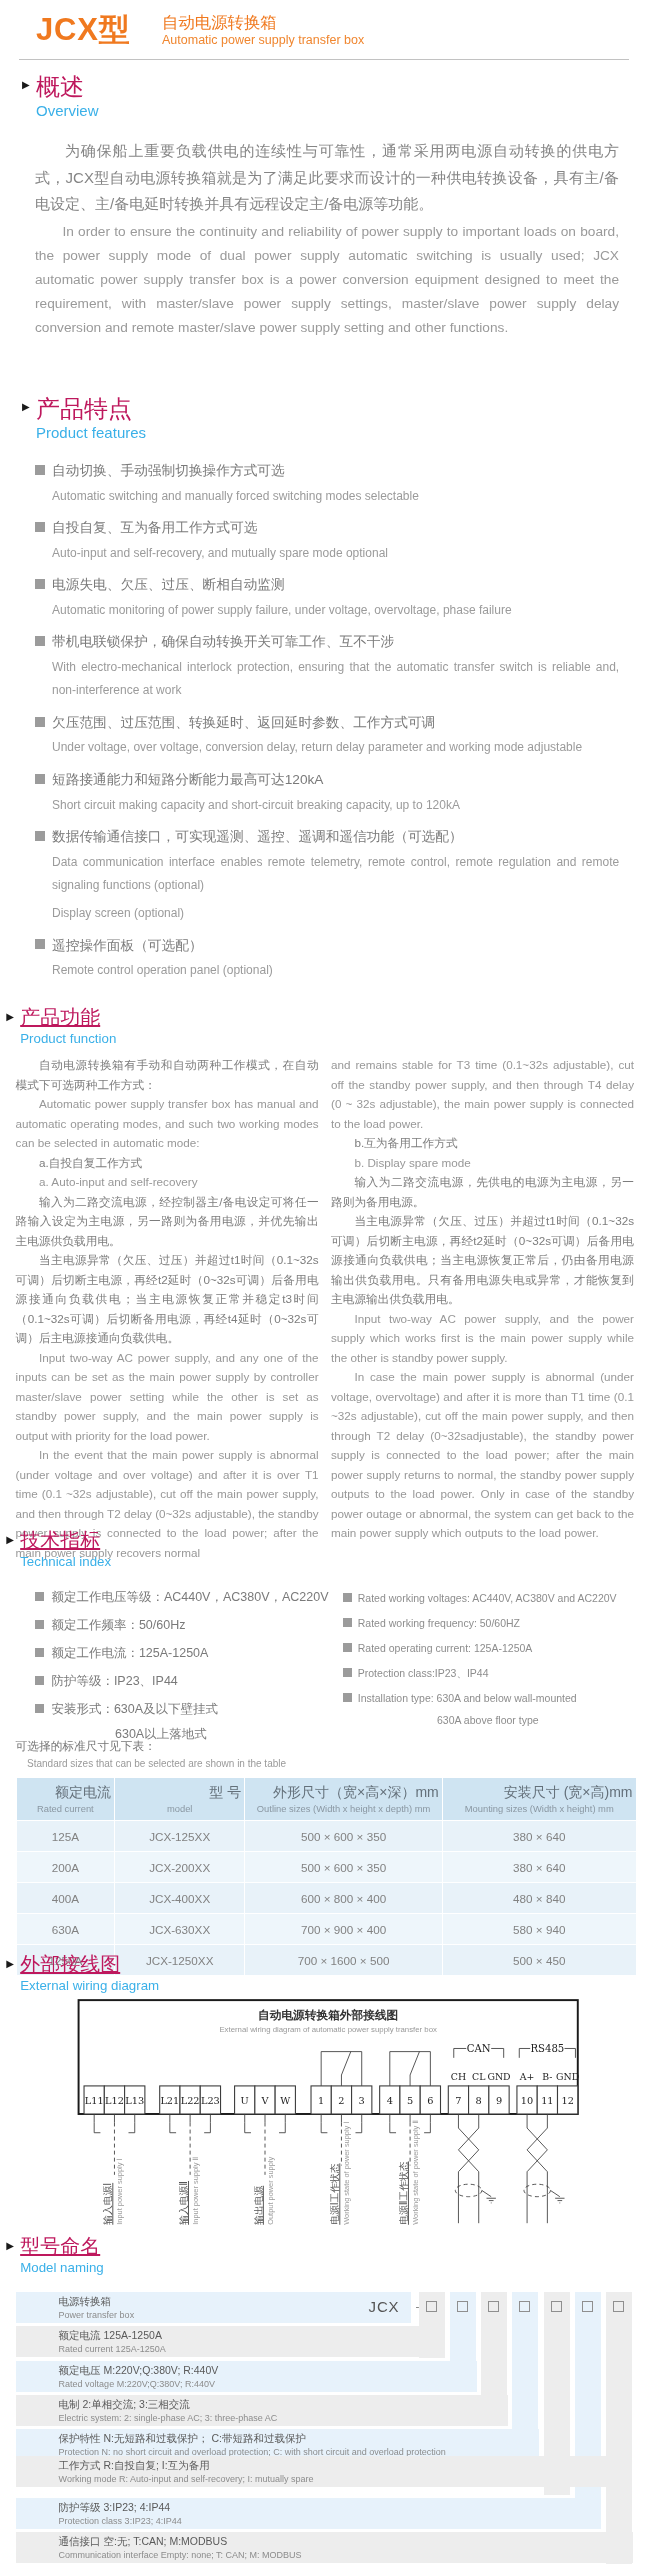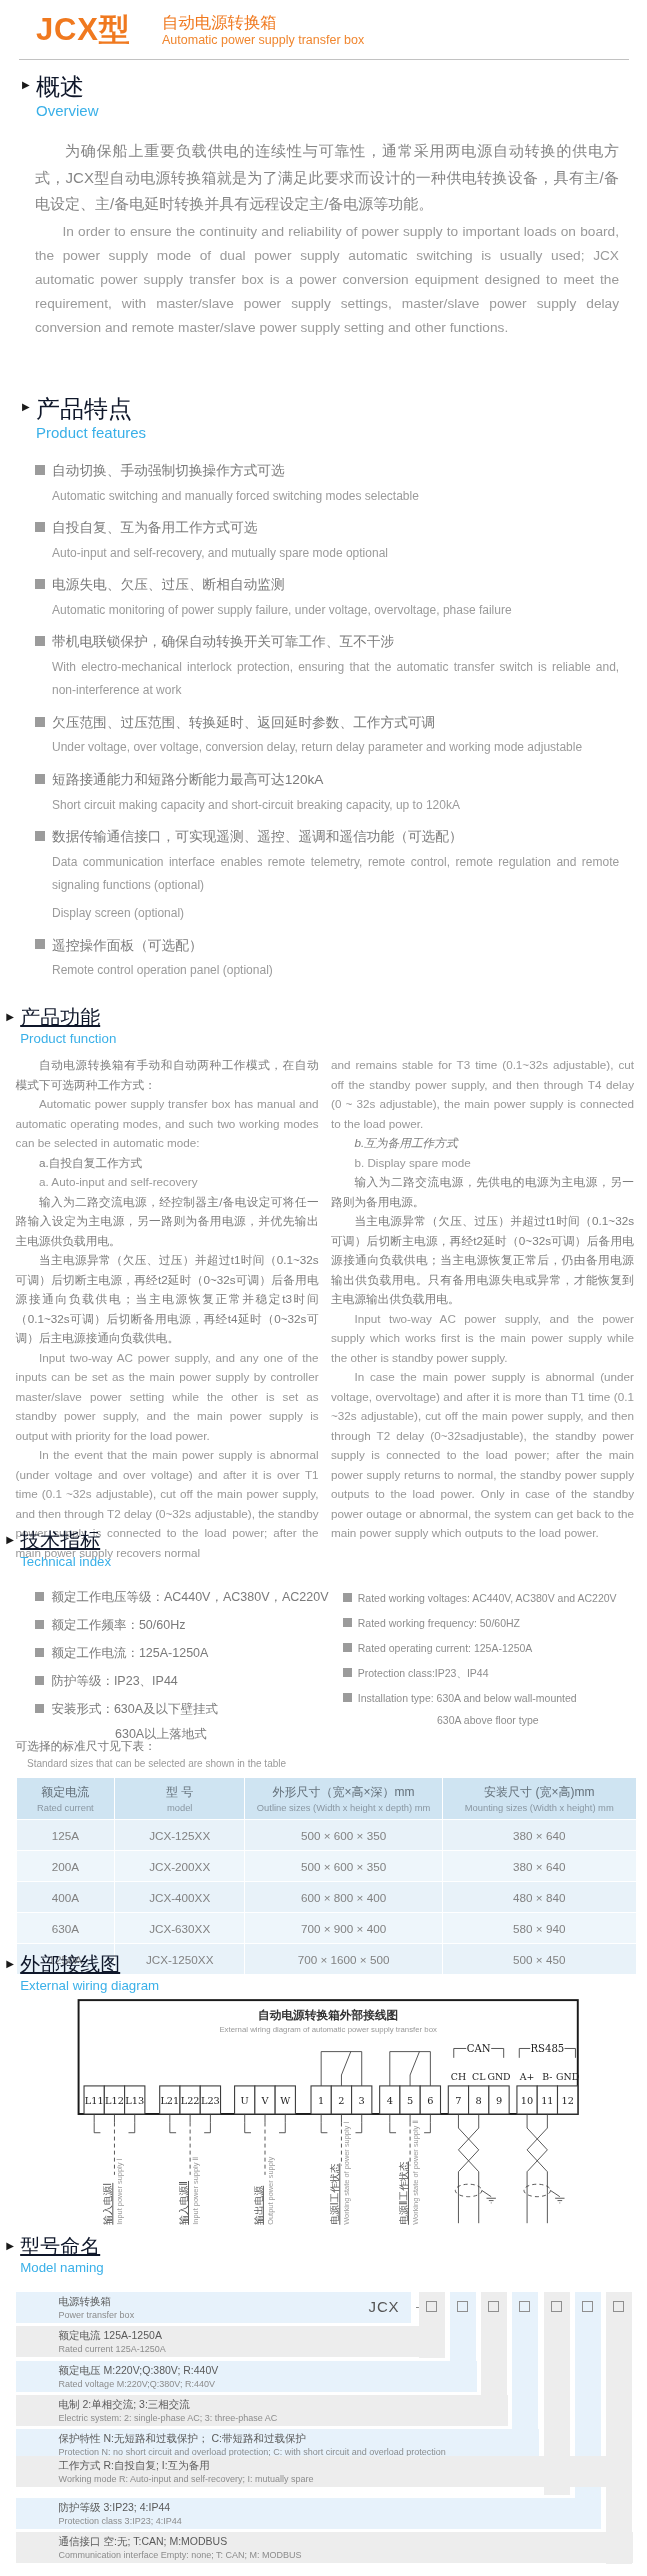--- a/index.html
+++ b/index.html
@@ -9,21 +9,21 @@
 
   
   .brand-model{font-size:31px;font-weight:600;color:#f0791f;letter-spacing:0.8px;}
   .brand-cn{font-size:16.4px;color:#f0791f;line-height:19px;}
   .brand-en{font-size:12.5px;color:#f0862f;line-height:17px;}
   .divider{height:0.8px;background:#c2c2c2;}
 
   
   .sec-head{white-space:nowrap;}
   .tri{position:absolute;left:0;top:6.2px;font-size:10px;color:#1a1a1a;}
-  .sec-head .h-cn{margin-left:14px;color:#0f172a;}
+  .sec-head .h-cn{margin-left:14px;color:#be185d;}
   .sec-head .h-en{margin-left:14px;color:#3ab0e8;}
   .sec-head.big .h-cn{font-size:24px;line-height:28px;}
   .sec-head.big .h-en{font-size:15px;line-height:20px;}
   .sec-head.small .h-cn{font-size:20px;line-height:24px;text-decoration:underline;}
   .sec-head.small .h-en{font-size:13.3px;line-height:19px;}
 
   
   .ov-cn{font-size:15px;line-height:26.5px;color:#858585;text-align:justify;text-indent:2em;margin:0;}
   .ov-en{font-size:13.7px;line-height:24px;color:#9a9a9a;text-align:justify;text-indent:2em;margin:0;}
 
@@ -44,21 +44,21 @@
   .ti-en{font-size:10.5px;color:#8d8d8d;line-height:15px;margin-bottom:10px;display:flex;gap:6.2px;}
   .ti-en .sq{margin-top:2.3px;width:8.6px;height:8.6px;}
   .ti-extra-cn{font-size:12.5px;color:#7a7a7a;margin:-3.1px 0 0 80px;}
   .ti-extra-en{font-size:10.5px;color:#8d8d8d;margin:-2.3px 0 0 94px;}
   .note-cn{font-size:11.7px;color:#777;margin:0;}
   .note-en{font-size:10px;color:#9a9a9a;margin:2.3px 0 0 0;}
 
   
   table.sizes{border-collapse:separate;border-spacing:1.6px;width:621px;}
   table.sizes th{background:#cfe4f2;padding:5.5px 3.1px 6.2px;font-weight:normal;}
-  table.sizes th .cn{font-size:12px;color:#64707a;}
+  table.sizes th .cn{font-size:14px;color:#64707a;text-align:right;}
   table.sizes th .en{font-size:9.4px;color:#8a97a2;margin-top:1.6px;}
   table.sizes td{background:#e8f2f9;height:28px;font-size:11.7px;color:#828282;text-align:center;}
   table.sizes tr:nth-child(even) td{background:#eef6fb;}
 
   
   .dline{stroke:#3c3c3c;stroke-width:1.1;fill:none;}
   .dashed{stroke-dasharray:5 4;}
   .trect{fill:#ffffff;stroke:#3c3c3c;stroke-width:1.4;}
   .tlabel{font-family:"DejaVu Serif","Liberation Serif",serif;font-size:12.5px;fill:#222;text-anchor:middle;}
   .pinlabel{font-family:"DejaVu Serif","Liberation Serif",serif;font-size:12px;fill:#222;text-anchor:middle;}
@@ -159,21 +159,21 @@
   <p class="fp en">Automatic power supply transfer box has manual and automatic operating modes, and such two working modes can be selected in automatic mode:</p>
   <p class="fp cn" style="text-align:left;">a.自投自复工作方式</p>
   <p class="fp en" style="text-align:left;">a. Auto-input and self-recovery</p>
   <p class="fp cn">输入为二路交流电源，经控制器主/备电设定可将任一路输入设定为主电源，另一路则为备用电源，并优先输出主电源供负载用电。</p>
   <p class="fp cn">当主电源异常（欠压、过压）并超过t1时间（0.1~32s可调）后切断主电源，再经t2延时（0~32s可调）后备用电源接通向负载供电；当主电源恢复正常并稳定t3时间（0.1~32s可调）后切断备用电源，再经t4延时（0~32s可调）后主电源接通向负载供电。</p>
   <p class="fp en">Input two-way AC power supply, and any one of the inputs can be set as the main power supply by controller master/slave power setting while the other is set as standby power supply, and the main power supply is output with priority for the load power.</p>
   <p class="fp en">In the event that the main power supply is abnormal (under voltage and over voltage) and after it is over T1 time (0.1 ~32s adjustable), cut off the main power supply, and then through T2 delay (0~32s adjustable), the standby power supply is connected to the load power; after the main power supply recovers normal</p>
 </div>
 <div class="abs" style="left:331px;top:1055px;width:303px;">
   <p class="fp en noind">and remains stable for T3 time (0.1~32s adjustable), cut off the standby power supply, and then through T4 delay (0 ~ 32s adjustable), the main power supply is connected to the load power.</p>
-  <p class="fp cn" style="text-align:left;font-style:italic;">b.互为备用工作方式</p>
+  <p class="fp cn" style="text-align:left;">b.互为备用工作方式</p>
   <p class="fp en" style="text-align:left;">b. Display spare mode</p>
   <p class="fp cn">输入为二路交流电源，先供电的电源为主电源，另一路则为备用电源。</p>
   <p class="fp cn">当主电源异常（欠压、过压）并超过t1时间（0.1~32s可调）后切断主电源，再经t2延时（0~32s可调）后备用电源接通向负载供电；当主电源恢复正常后，仍由备用电源输出供负载用电。只有备用电源失电或异常，才能恢复到主电源输出供负载用电。</p>
   <p class="fp en">Input two-way AC power supply, and the power supply which works first is the main power supply while the other is standby power supply.</p>
   <p class="fp en">In case the main power supply is abnormal (under voltage, overvoltage) and after it is more than T1 time (0.1 ~32s adjustable), cut off the main power supply, and then through T2 delay (0~32sadjustable), the standby power supply is connected to the load power; after the main power supply returns to normal, the standby power supply outputs to the load power. Only in case of the standby power outage or abnormal, the system can get back to the main power supply which outputs to the load power.</p>
 </div>
 
 <div class="abs sec-head small" style="left:6.2px;top:1528px;">
   <span class="tri">▶</span>
   <div class="h-cn">技术指标</div>

